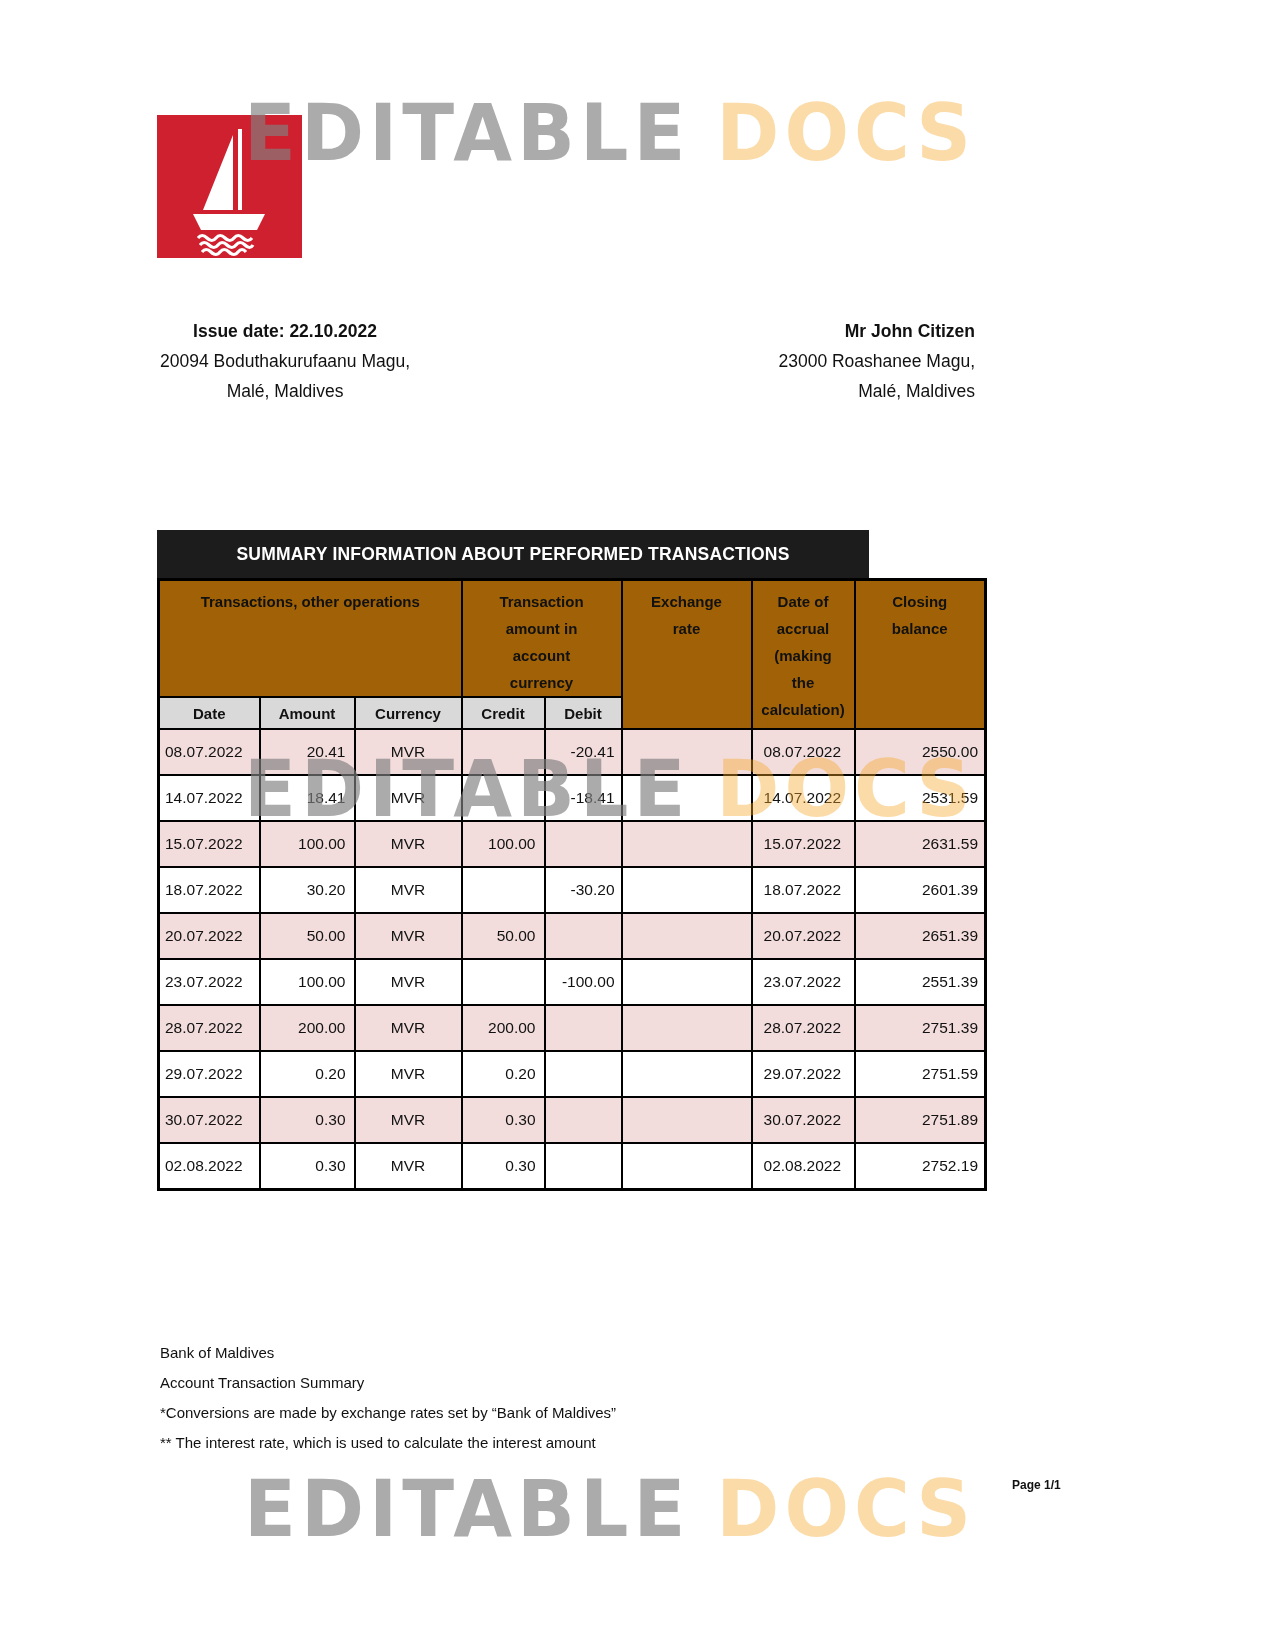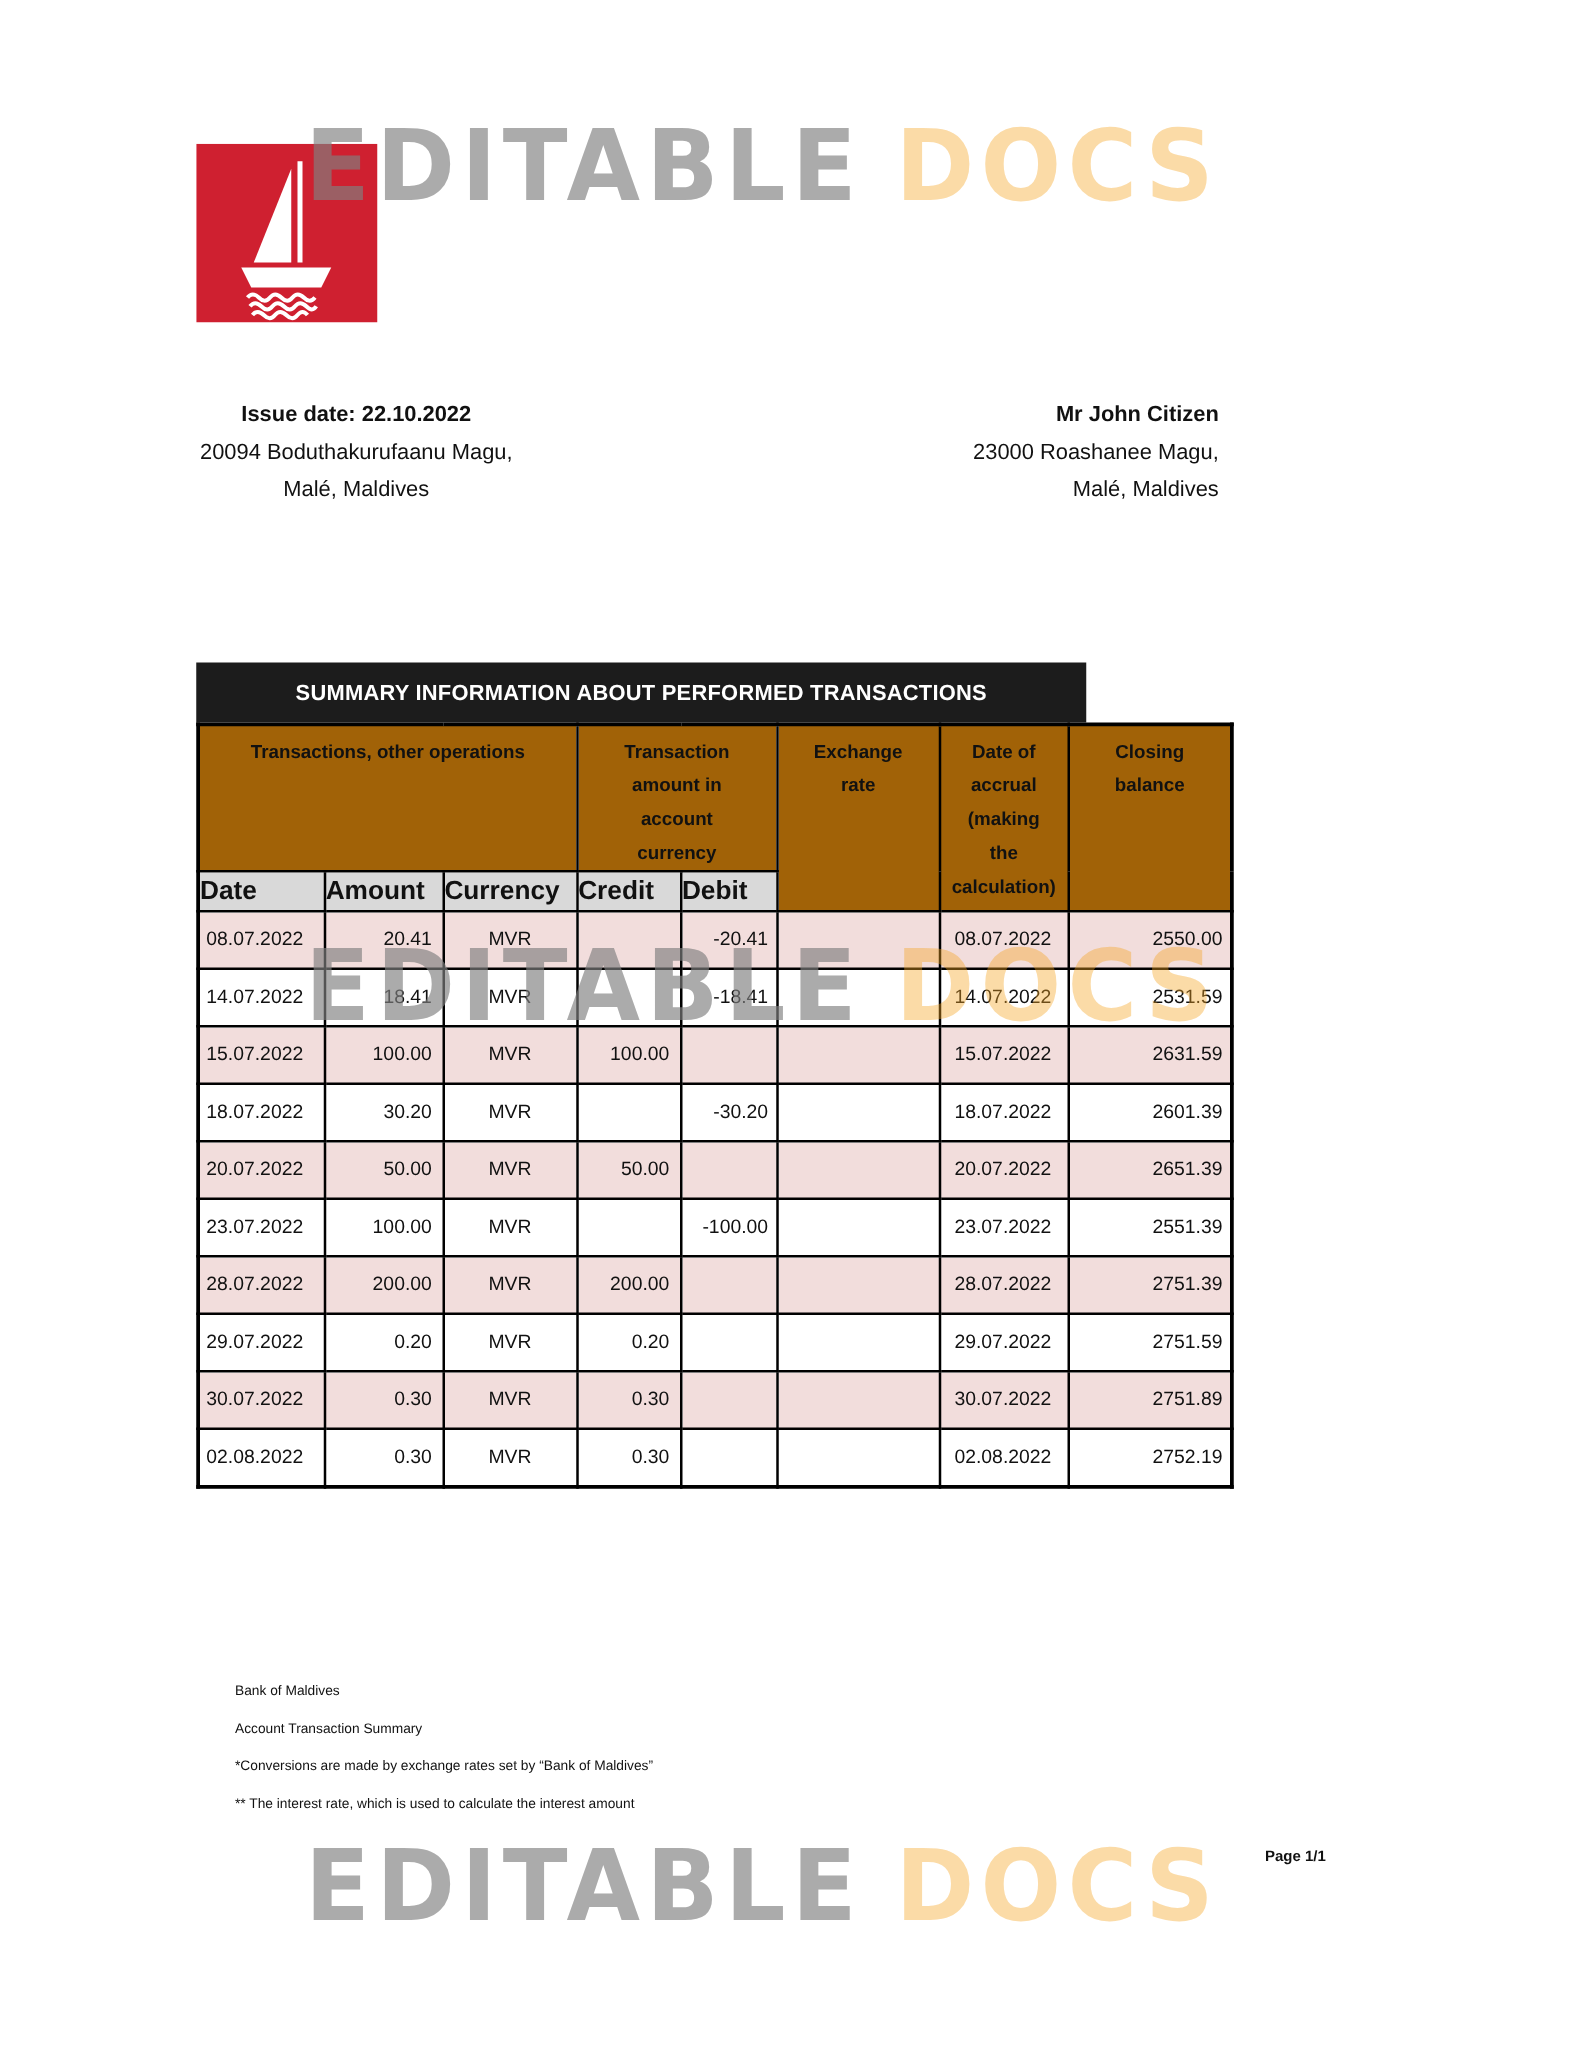--- a/index.html
+++ b/index.html
@@ -51,36 +51,36 @@
     border:2px solid #000; overflow:hidden;
   }
   tr.group-row { height:110px; }
   tr.group-row th {
     background:#a16207; vertical-align:top; padding-top:7px;
     font-weight:bold; font-size:15px; line-height:27px; text-align:center;
   }
   .pre { white-space:pre-line; }
   tr.sub-row { height:32px; }
   tr.sub-row th {
-    background:#d9d9d9; font-weight:bold; font-size:21px; text-align:left;
+    background:#d9d9d9; font-weight:bold; font-size:15px; text-align:center;
   }
   tbody tr { height:46px; background:#fff; }
   tbody tr.pink { background:#f2dddc; }
   tbody td { font-size:15.5px; vertical-align:middle; }
   td.c-date            { text-align:left;  padding-left:5px; }
   td.c-amount          { text-align:right; padding-right:8px; }
   td.c-currency        { text-align:center; }
   td.c-credit          { text-align:right; padding-right:8px; }
   td.c-debit           { text-align:right; padding-right:6px; }
   td.c-exchange-rate   { }
   td.c-accrual-date    { text-align:left;  padding-left:11px; }
   td.c-closing-balance { text-align:right; padding-right:6px;padding-left:10px; }
 
   
-  .footer { position:absolute; left:160px; top:1338px; font-size:11px; line-height:30px;margin-left:28px; }
+  .footer { position:absolute; left:160px; top:1338px; font-size:15px; line-height:30px; }
   .page-label { position:absolute; left:1012px; top:1478px; font-size:12px; font-weight:bold; }
 </style>
 </head>
 <body>
 
 <div class="logo">
   <svg viewBox="0 0 145 143" width="145" height="143">
     <rect x="0" y="0" width="145" height="143" fill="#cf2030"></rect>
     <polygon points="76,20 76,95 46,95" fill="#ffffff"></polygon>
     <rect x="81" y="14" width="4" height="81" fill="#ffffff"></rect>

